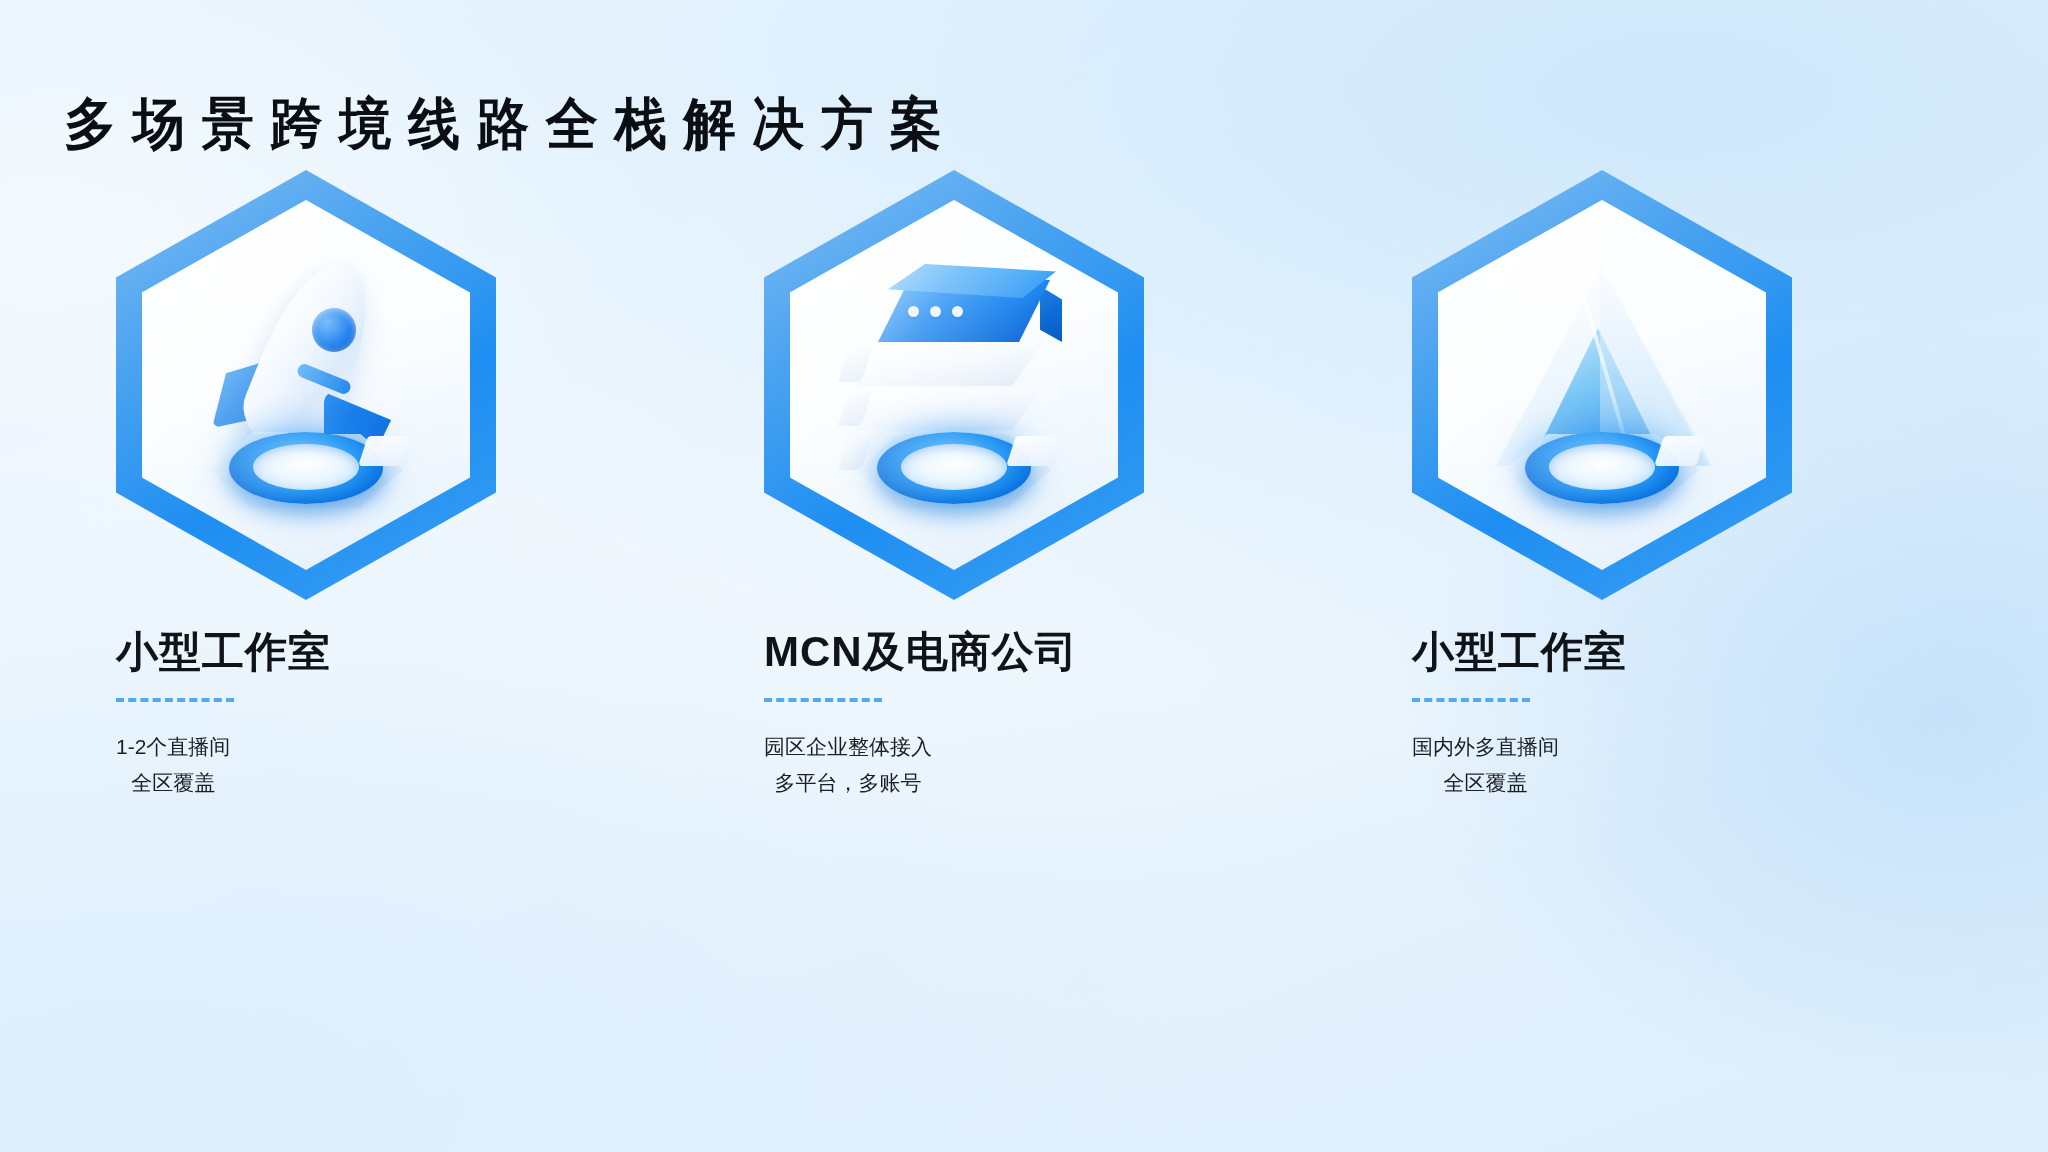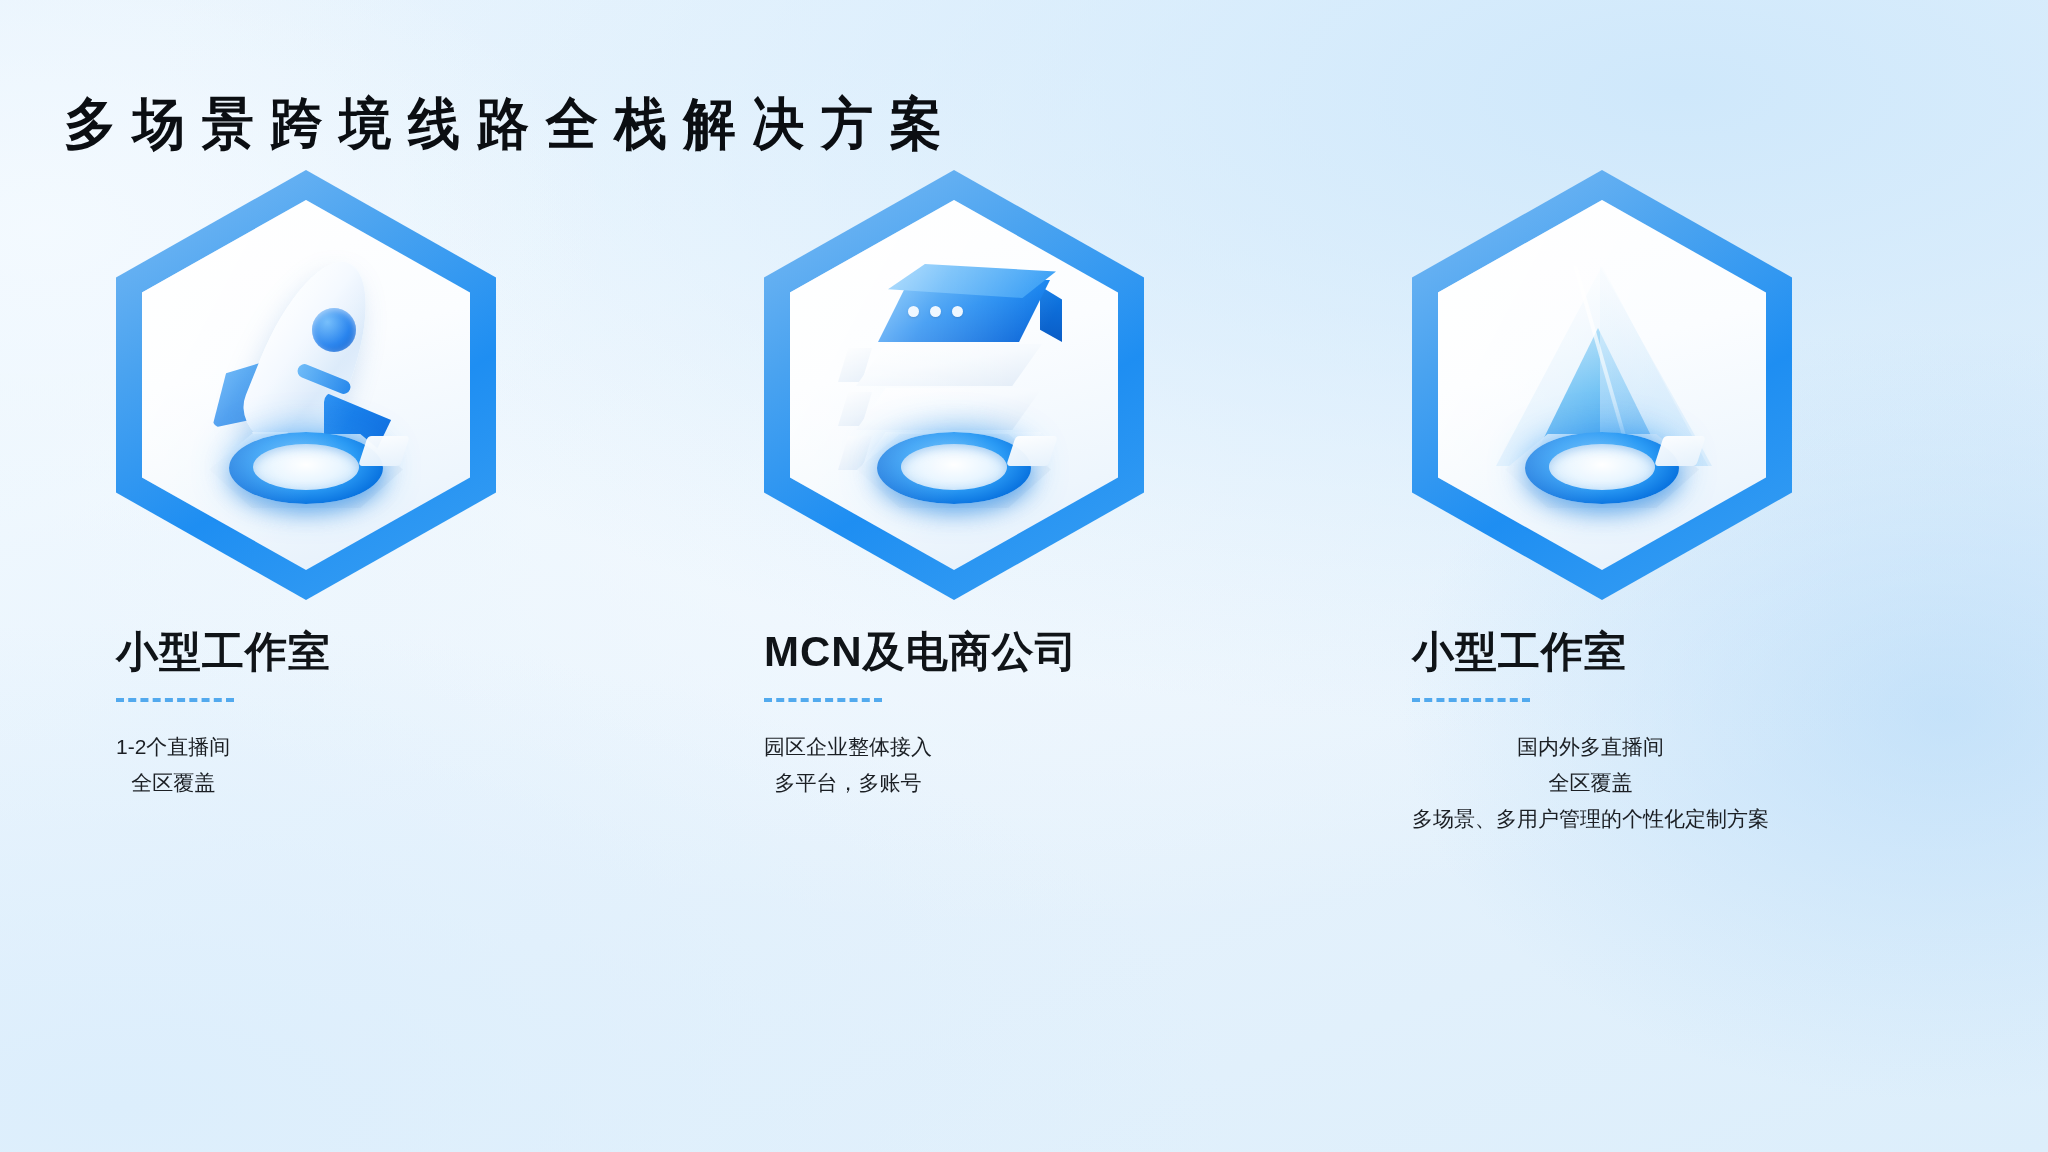--- a/index.html
+++ b/index.html
@@ -314,17 +314,16 @@
           <div class="ring-notch"></div>
         </div>
       </div>
       <div class="hex-gloss"></div>
     </div>
     <div class="card-title">小型工作室</div>
     <div class="divider"></div>
     <div class="desc">
       <div>国内外多直播间</div>
       <div>全区覆盖</div>
-      <div>多场景、多用户管理的个性化定制方案</div>
     </div>
   </div>
 
 </div>
 
 </body></html>

